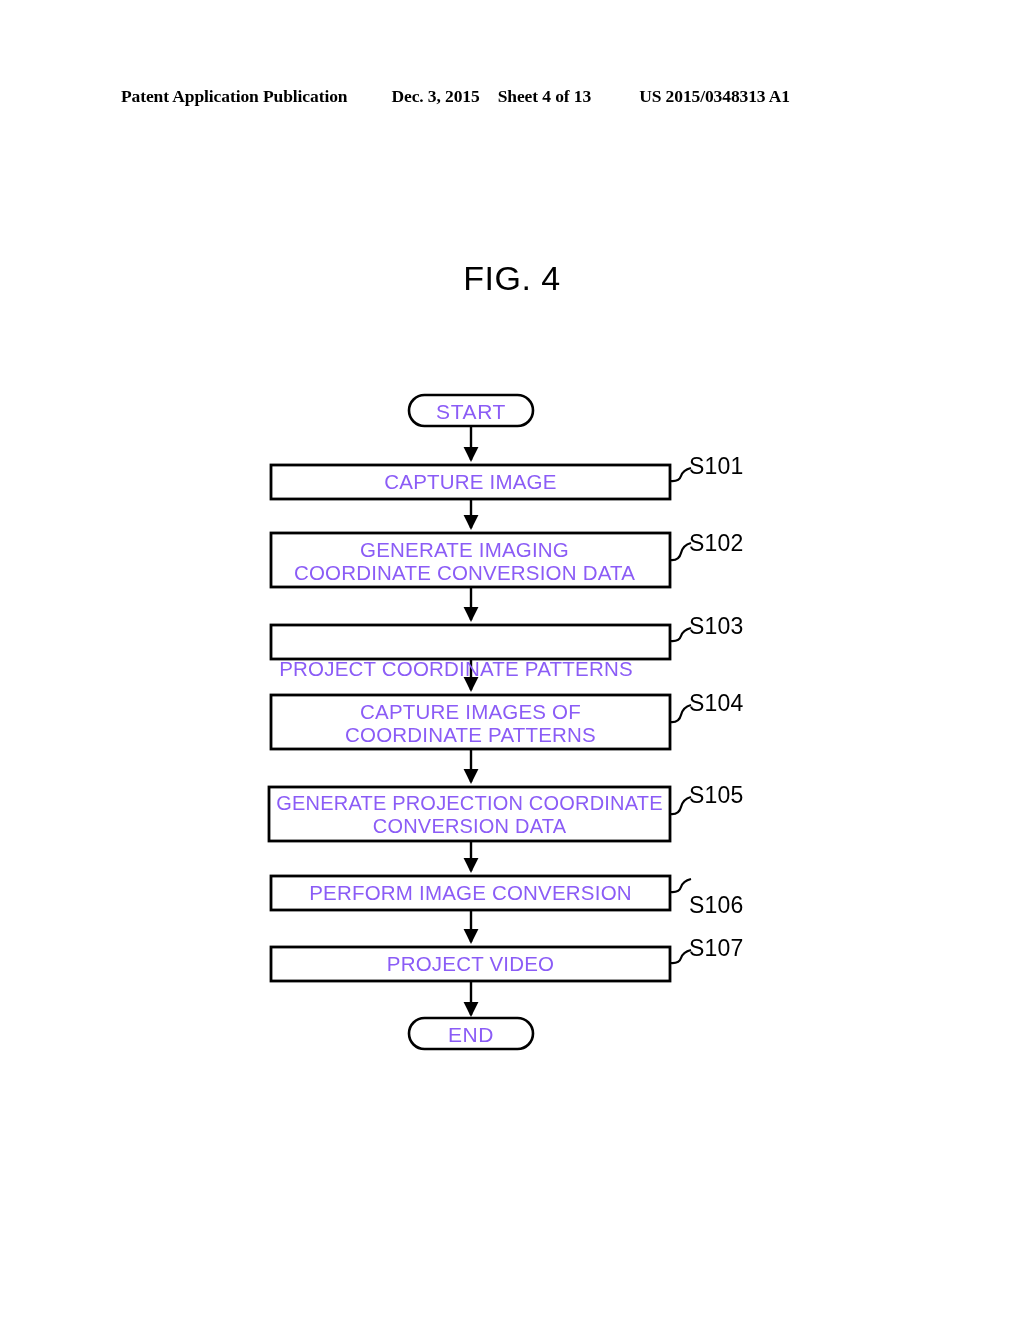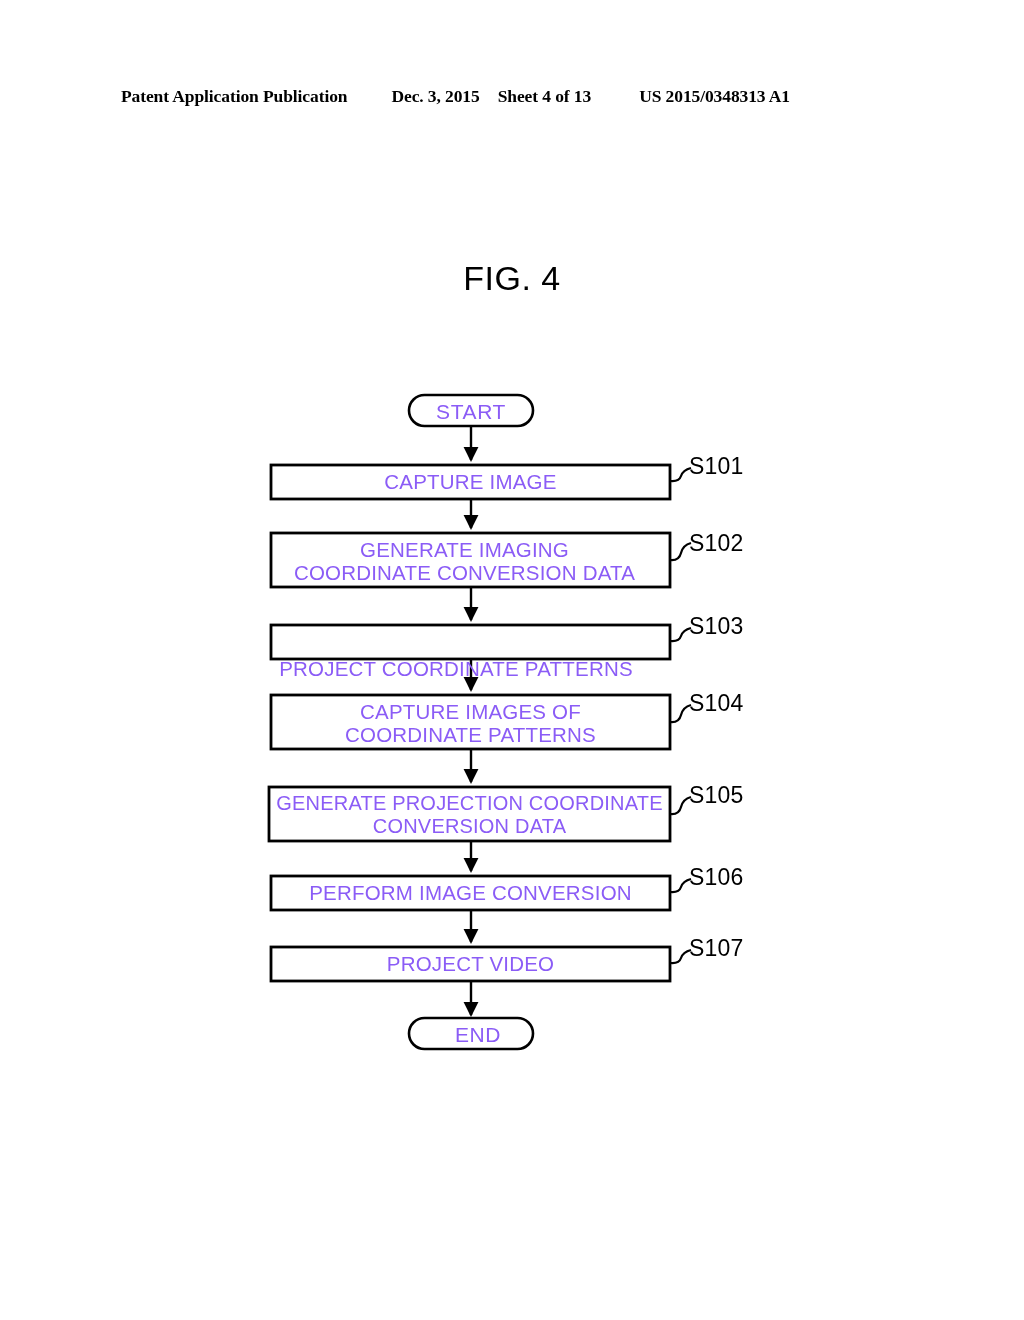--- a/index.html
+++ b/index.html
@@ -151,21 +151,21 @@
 <div class="node-label" style="left:271px; top:700px; width:399px;">CAPTURE IMAGES OF
 COORDINATE PATTERNS</div>
 
 <div class="node-label" style="left:269px; top:792px; width:401px; font-size:20px;">GENERATE PROJECTION COORDINATE
 CONVERSION DATA</div>
 
 <div class="node-label" style="left:271px; top:881px; width:399px;">PERFORM IMAGE CONVERSION</div>
 
 <div class="node-label" style="left:271px; top:952px; width:399px;">PROJECT VIDEO</div>
 
-<div class="node-label terminal-label" style="left:409px; top:1023px; width:124px;padding-left:7px;">END</div>
+<div class="node-label terminal-label" style="left:409px; top:1023px; width:124px;">END</div>
 
 <div class="step-ref" style="left:689px; top:453px;">S101</div>
 <div class="step-ref" style="left:689px; top:530px;">S102</div>
 <div class="step-ref" style="left:689px; top:613px;">S103</div>
 <div class="step-ref" style="left:689px; top:690px;">S104</div>
 <div class="step-ref" style="left:689px; top:782px;">S105</div>
-<div class="step-ref" style="left:689px; top:864px;">S106</div>
+<div class="step-ref" style="left:689px; top:892px;">S106</div>
 <div class="step-ref" style="left:689px; top:935px;">S107</div>
 
 </body></html>

